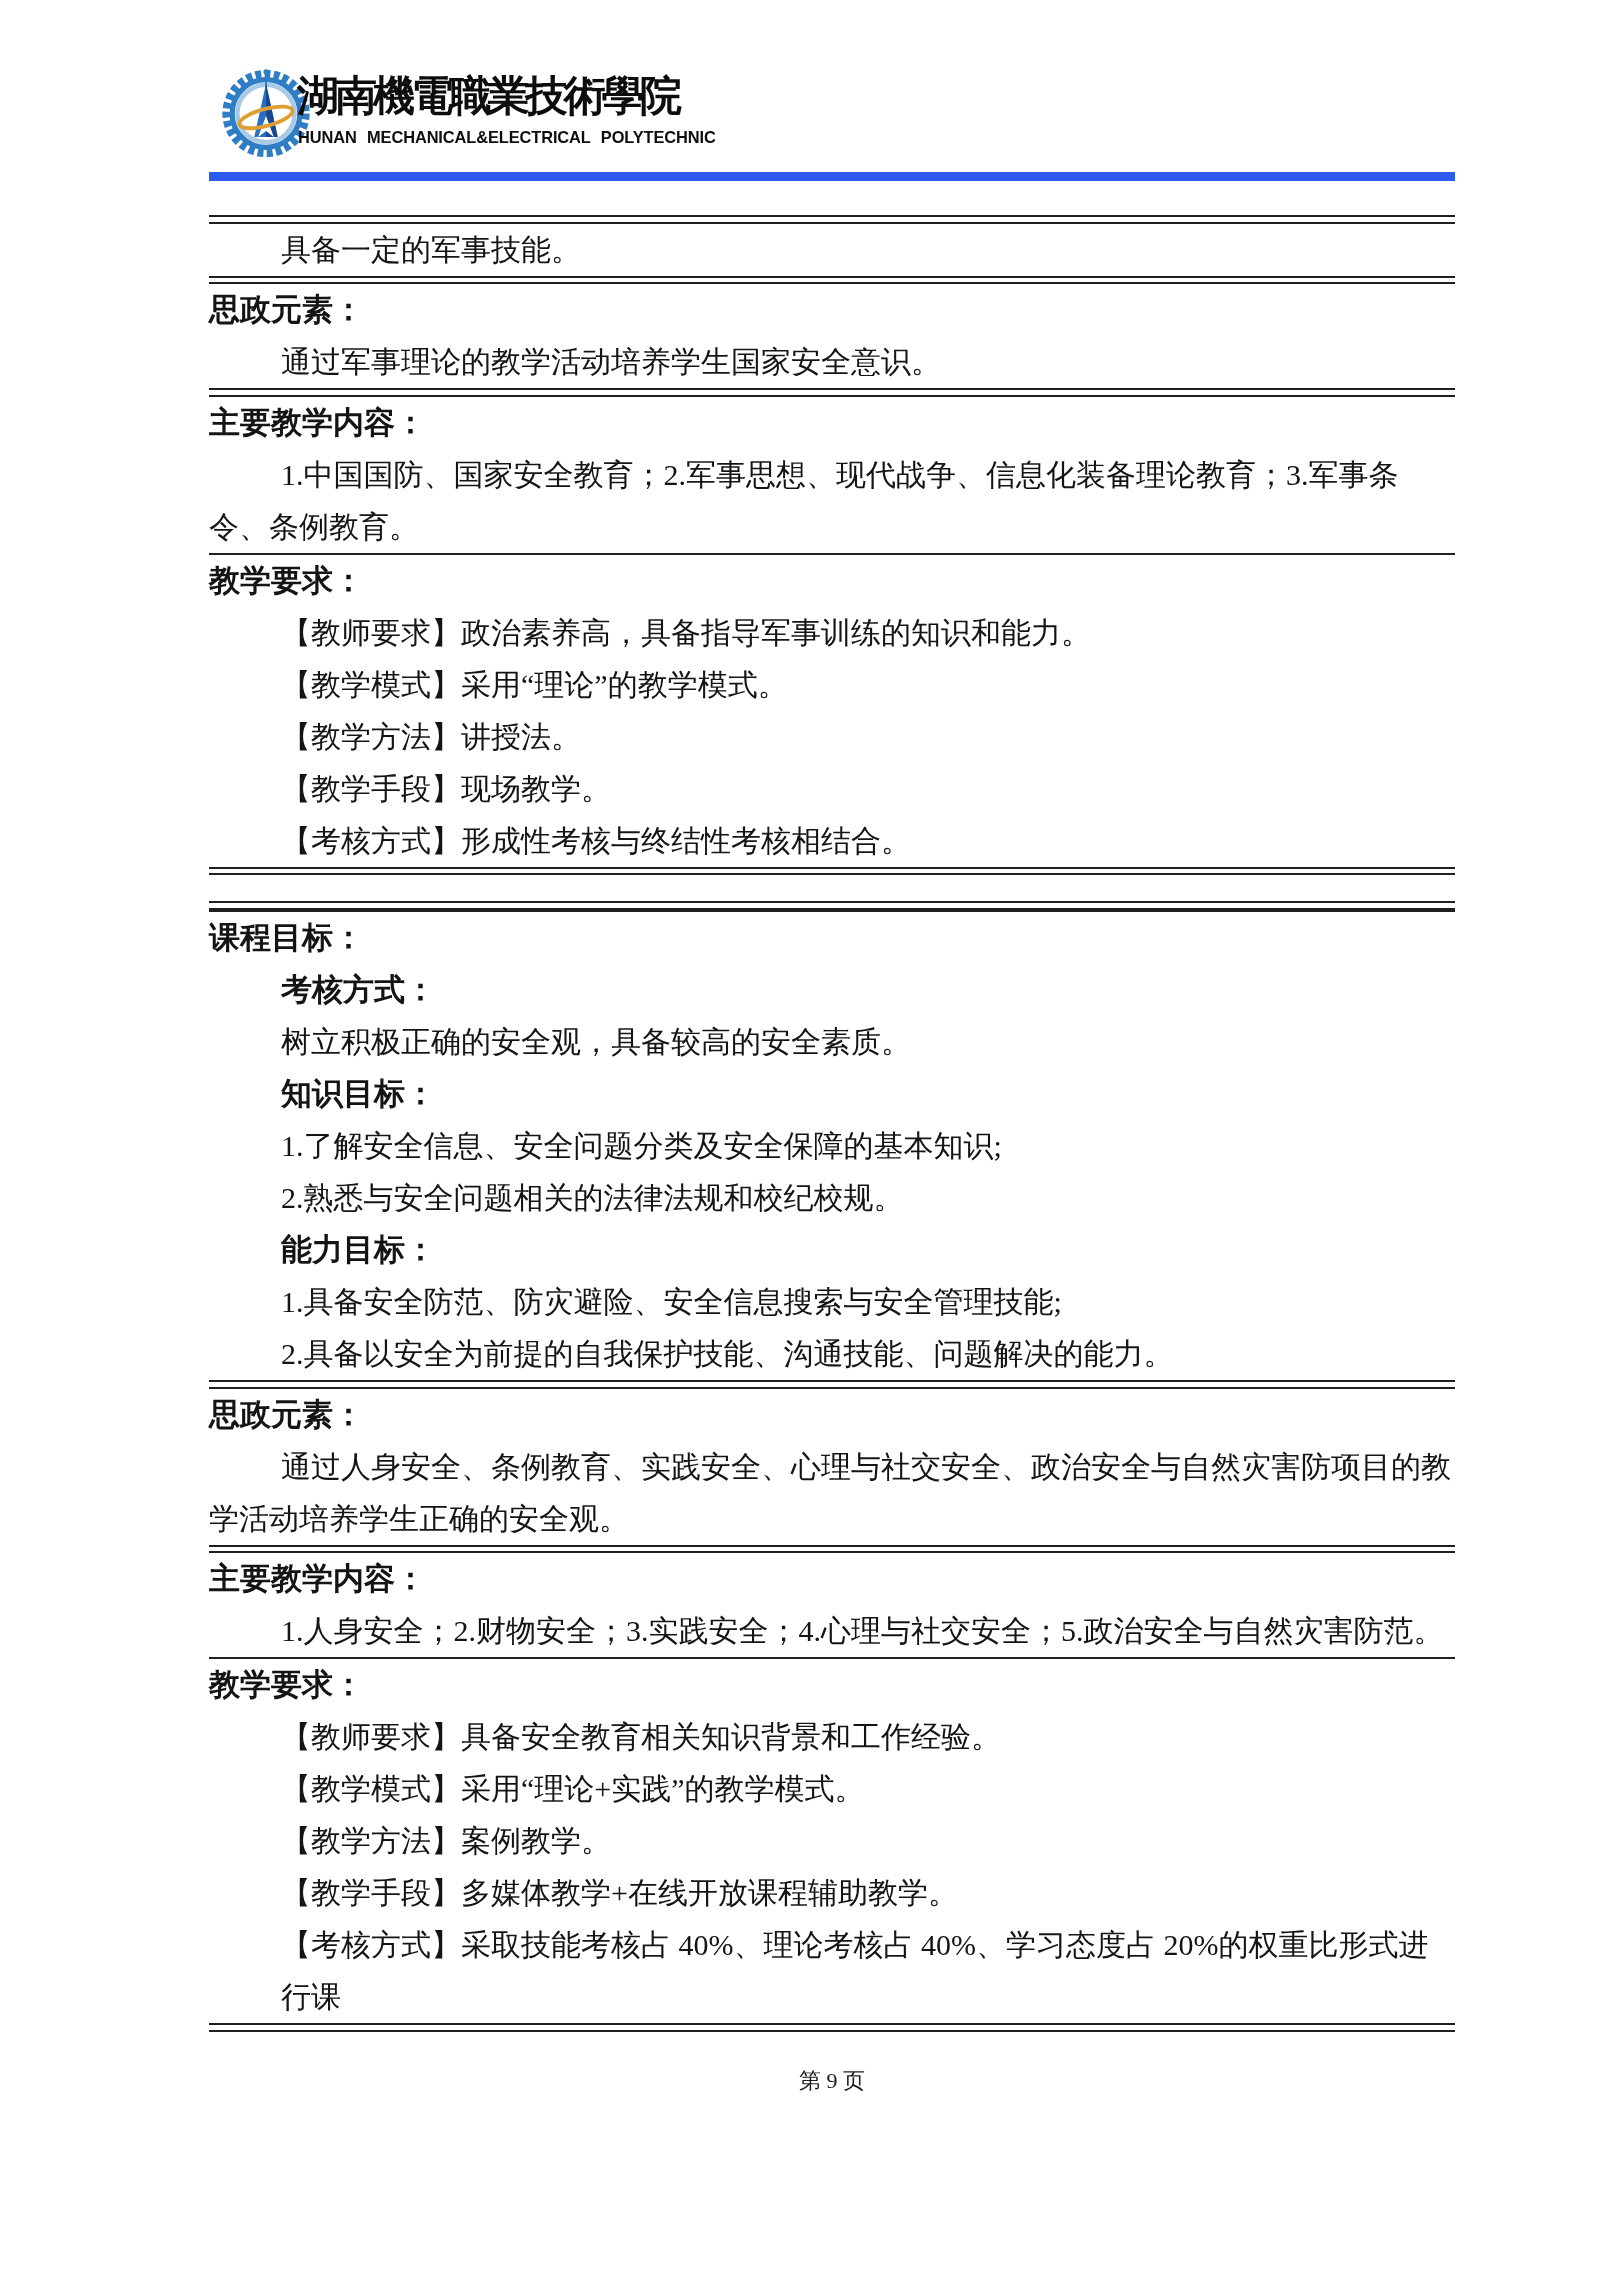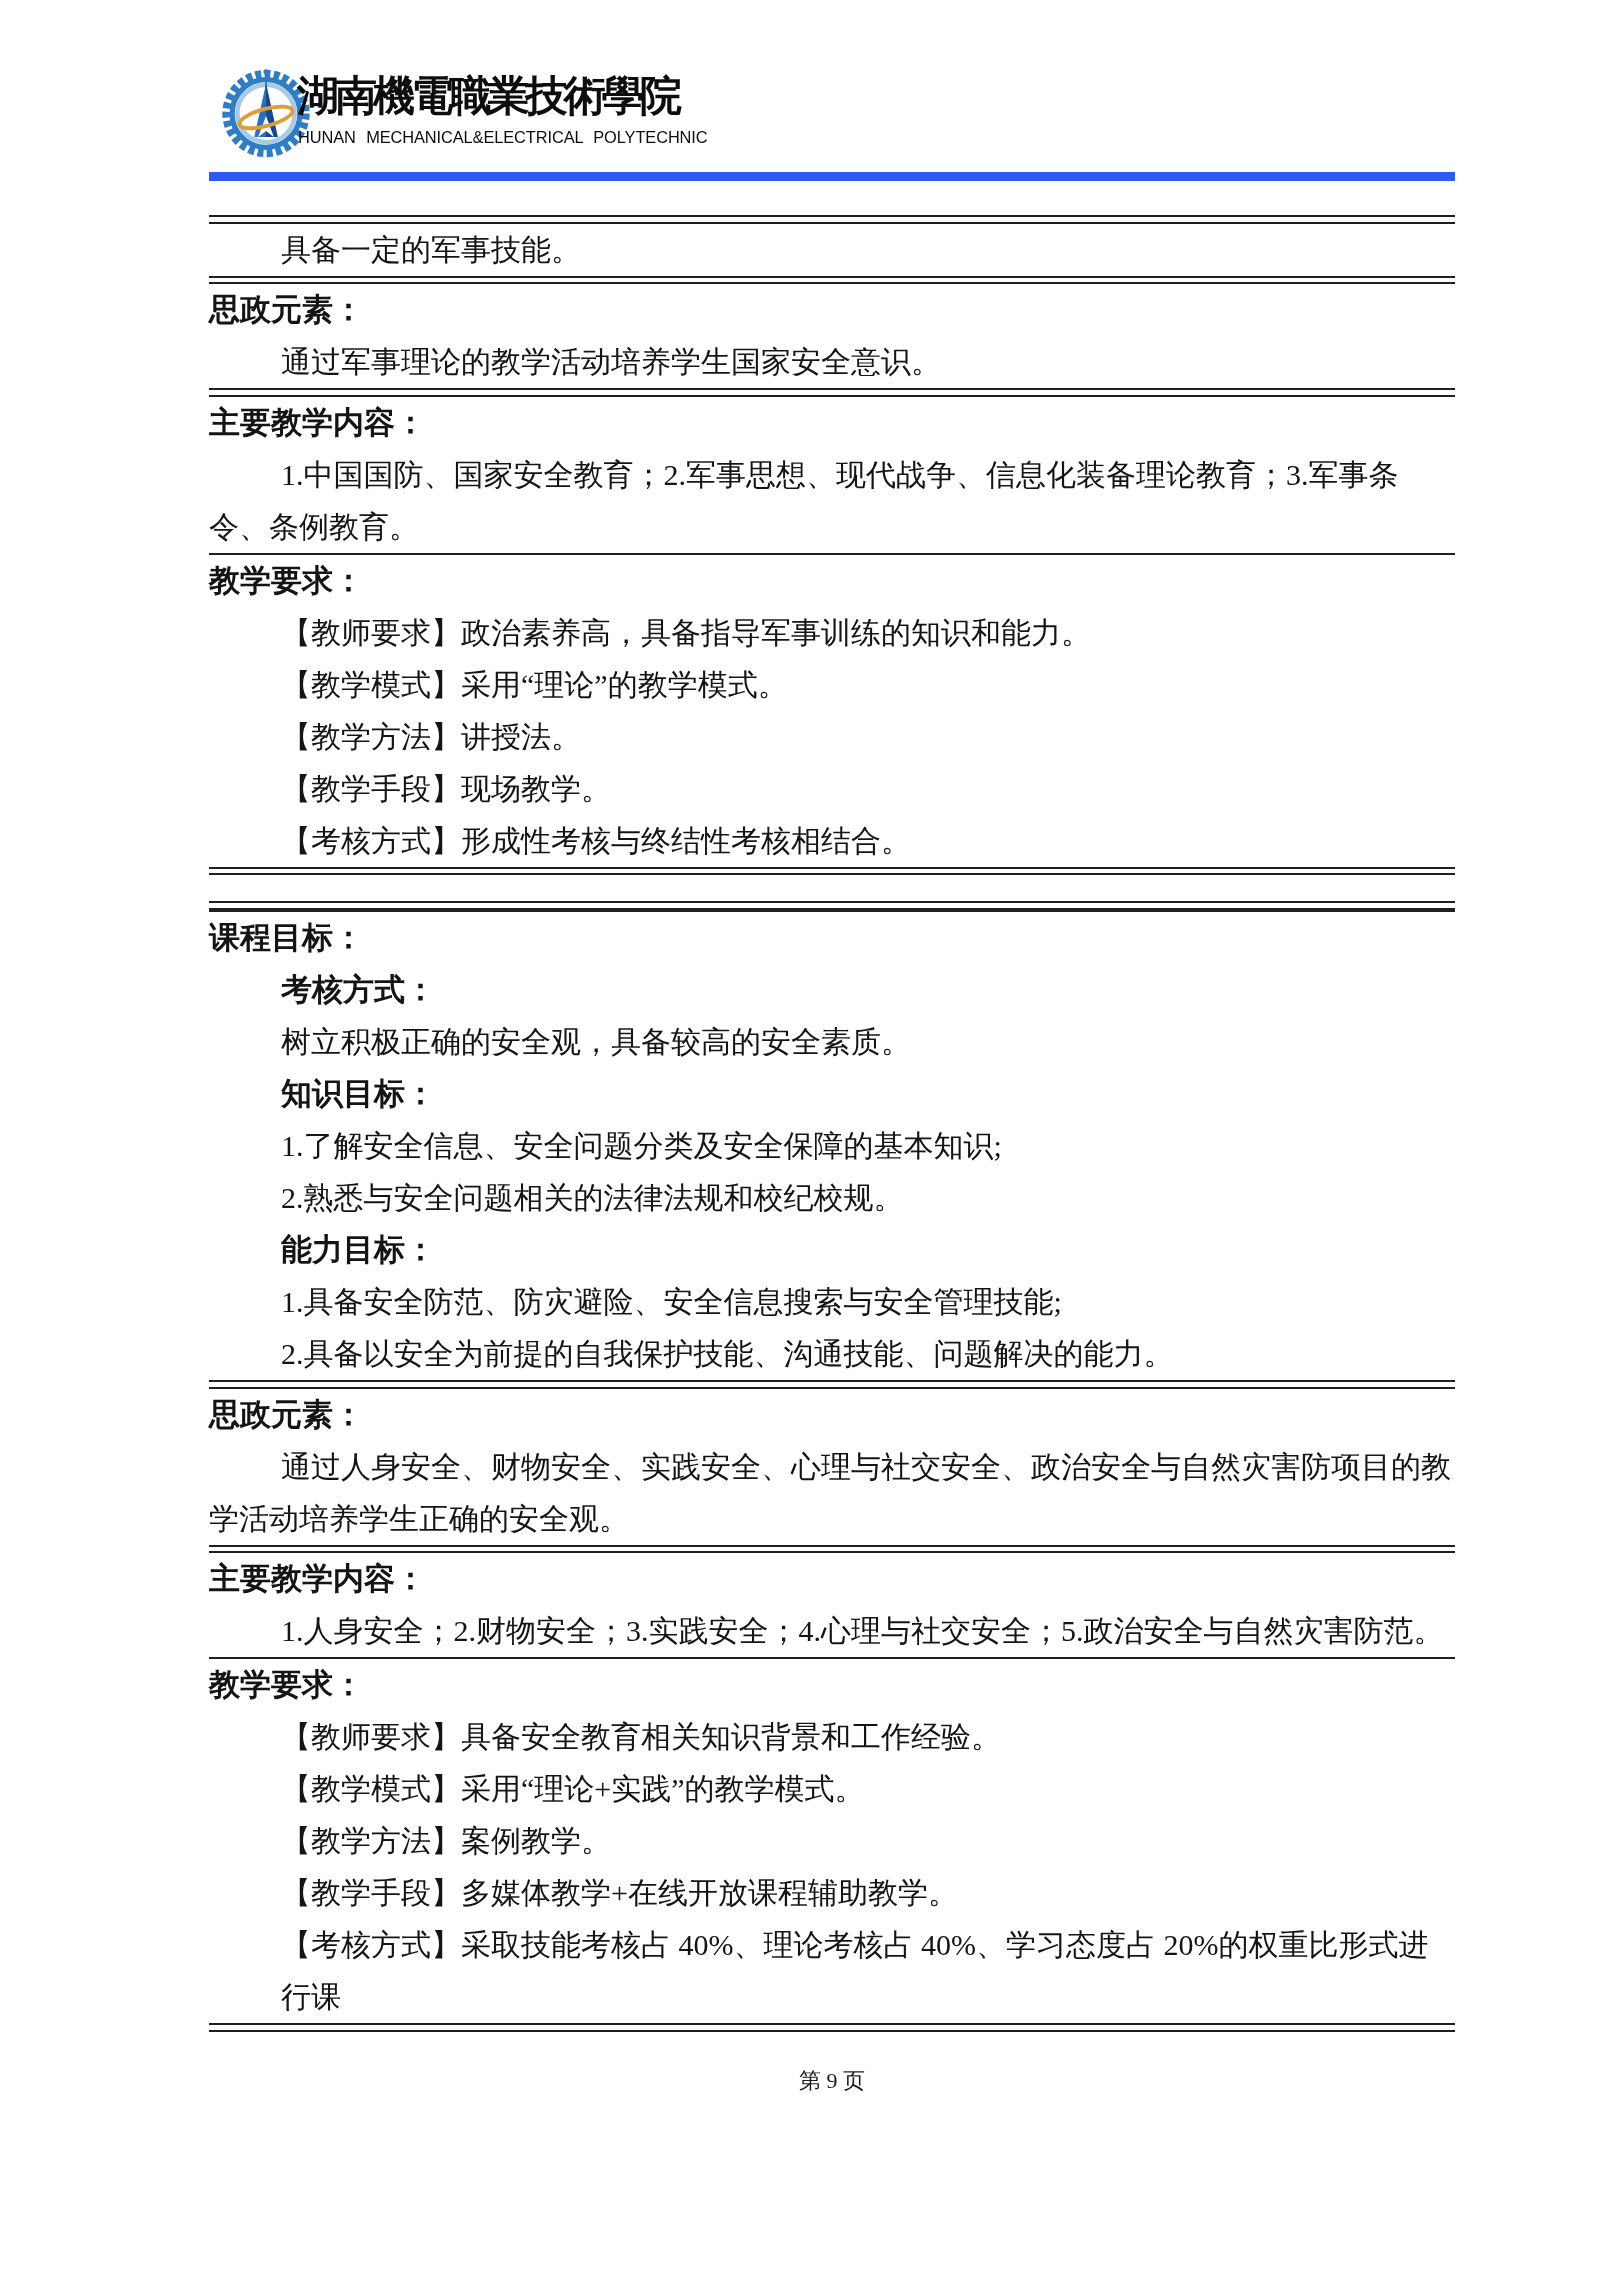--- a/index.html
+++ b/index.html
@@ -16,21 +16,21 @@
   .header{position:relative;height:181px;}
   .emblem{position:absolute;left:7.9px;top:64px;width:98px;height:99px;}
   .logo-cn{
     position:absolute;left:88px;top:68px;
     font-weight:bold;font-size:42px;letter-spacing:-3.9px;
     white-space:nowrap;color:#0d0d0d;
   }
   .logo-en{
     position:absolute;left:89px;top:128px;
     font-family:"Liberation Sans","DejaVu Sans",sans-serif;
-    font-weight:normal;font-size:16.4px;letter-spacing:-0.1px;word-spacing:5.9px;
+    font-weight:bold;font-size:16.4px;letter-spacing:-0.1px;word-spacing:5.9px;
     white-space:nowrap;color:#0d0d0d;
   }
   .blue-rule{position:absolute;left:0;bottom:0;width:100%;height:9.2px;}
   
   .sep-double{border-top:2px solid #1f1f1f;border-bottom:2px solid #1f1f1f;height:4.6px;}
   .sep-single{border-top:2.6px solid #1f1f1f;height:0;}
   .gap40{height:26px;}
   .gap52{height:34px;}
   p,h2,h3{margin:0;padding:0;font-weight:normal;}
   .row{font-size:30px;line-height:52px;}
@@ -99,21 +99,21 @@
       <p class="row ind">树立积极正确的安全观，具备较高的安全素质。</p>
       <h3 class="head ind">知识目标：</h3>
       <p class="row ind">1.了解安全信息、安全问题分类及安全保障的基本知识;</p>
       <p class="row ind">2.熟悉与安全问题相关的法律法规和校纪校规。</p>
       <h3 class="head ind">能力目标：</h3>
       <p class="row ind">1.具备安全防范、防灾避险、安全信息搜索与安全管理技能;</p>
       <p class="row ind">2.具备以安全为前提的自我保护技能、沟通技能、问题解决的能力。</p>
 
       <div class="sep-double"></div>
       <h3 class="head">思政元素：</h3>
-      <p class="row pind">通过人身安全、财物安全、实践安全、心理与社交安全、政治安全与自然灾害防项目的教学活动培养学生正确的安全观。</p>
+      <p class="row pind">通过人身安全、条例教育、实践安全、心理与社交安全、政治安全与自然灾害防项目的教学活动培养学生正确的安全观。</p>
       <div class="sep-double"></div>
 
       <h3 class="head">主要教学内容：</h3>
       <p class="row ind">1.人身安全；2.财物安全；3.实践安全；4.心理与社交安全；5.政治安全与自然灾害防范。</p>
       <div class="sep-single"></div>
 
       <h3 class="head">教学要求：</h3>
       <p class="row ind">【教师要求】具备安全教育相关知识背景和工作经验。</p>
       <p class="row ind">【教学模式】采用“理论+实践”的教学模式。</p>
       <p class="row ind">【教学方法】案例教学。</p>

